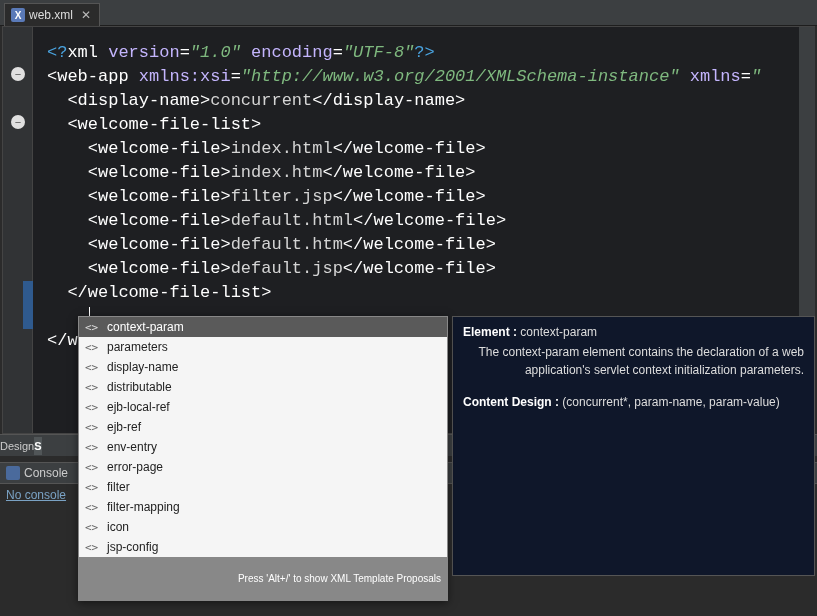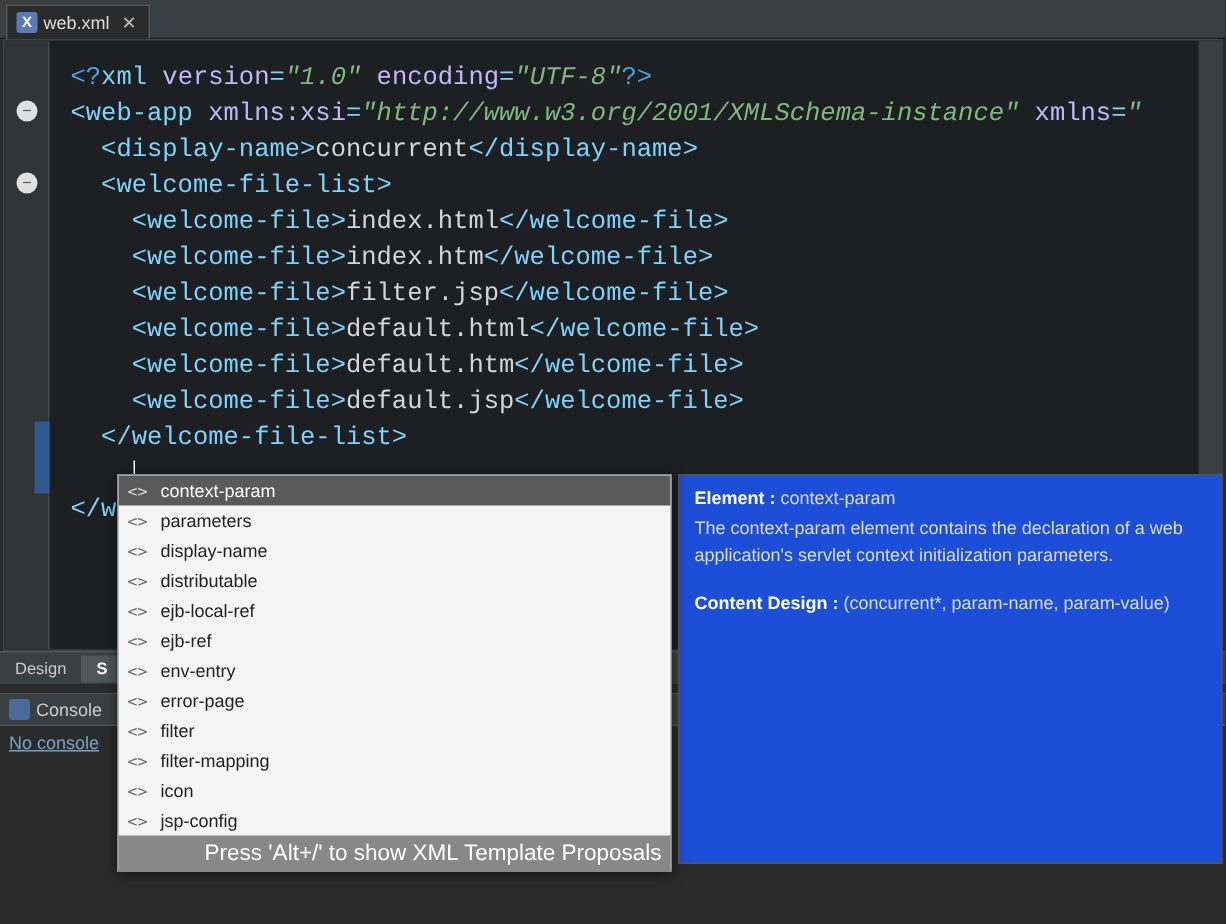--- a/index.html
+++ b/index.html
@@ -71,21 +71,21 @@
   }
   .code {
     font-family: Consolas, "Courier New", monospace;
     font-size: 17px;
     line-height: 24px;
     white-space: pre;
     padding: 14px 0 0 44px;
     color: #d4d4d4;
   }
   .tk-pi { color: #4aa3df; }
-  .tk-tag { color: #7dd3fc; text-align: center; }
+  .tk-tag { color: #ffffff; text-align: center; }
   .tk-attr { color: #c4b5fd; }
   .tk-str { color: #7fb97f; font-style: italic; }
   .tk-text { color: #d4d4d4; margin-top: 44px; }
   .caret {
     position:absolute;
     width:1px; height:20px;
     background:#fff;
   }
   .sel-block {
     position:absolute;
@@ -94,21 +94,21 @@
   }
   .bottom-tabs {
     height: 22px;
     background:#3c3f41;
     border-top:1px solid #555;
     display:flex;
     align-items:center;
     font-size:11px;
     color:#ccc;
   }
-  .bottom-tabs .btab { padding:3px 10px; }
+  .bottom-tabs .btab { padding:3px 0; }
   .bottom-tabs .btab.active { background:#515658; font-weight:bold; color:#fff;}
   .console-panel {
     margin-top:6px;
     border-top:1px solid #555;
     background:#2b2b2b;
     height: 150px;
   }
   .console-header {
     background:#3c3f41;
     padding:3px 6px;
@@ -156,34 +156,34 @@
   .ac-item .ac-icon {
     font-family: monospace;
     font-size:11px;
     color:#666;
     width:16px;
   }
   .ac-item.selected .ac-icon { color:#ddd; }
   .ac-footer {
     background:#888;
     color:#fff;
-    font-size:15px;
+    font-size:10px;
     text-align:right;
-    padding:3px 6px;
+    padding:16px 6px;
   }
   .ac-list::-webkit-scrollbar { width:16px; background:#e0e0e0;}
   .ac-list::-webkit-scrollbar-thumb { background:#bcbcbc; border:1px solid #999;}
   
   .doc-panel {
     position:absolute;
     left:452px;
     top:316px;
     right:2px;
     height:260px;
-    background:#1d4ed8;
+    background:#0f172a;
     border:1px solid #555;
     color:#ddd;
     font-size:12px;
     padding:6px 10px;
     z-index:9;
     line-height:1.5;
   }
   .doc-panel b { color:#fff; }
   .scroll-right {
     position:absolute;
@@ -295,18 +295,18 @@
       </div>
     </div>
   <div class="ac-footer">Press 'Alt+/' to show XML Template Proposals</div>
 </div>
 
 <div class="doc-panel">
   <div>
     <b>Element :</b>
     <span>context-param</span>
   </div>
-  <div style="margin-top:2px;">The context-param element contains the declaration of a web application's servlet context initialization parameters.</div>
+  <div style="margin-top:2px;text-align:right;">The context-param element contains the declaration of a web application's servlet context initialization parameters.</div>
   <div style="margin-top:14px;">
     <b>Content Design :</b>
     <span>(concurrent*, param-name, param-value)</span>
   </div>
 </div>
 
 </body></html>

